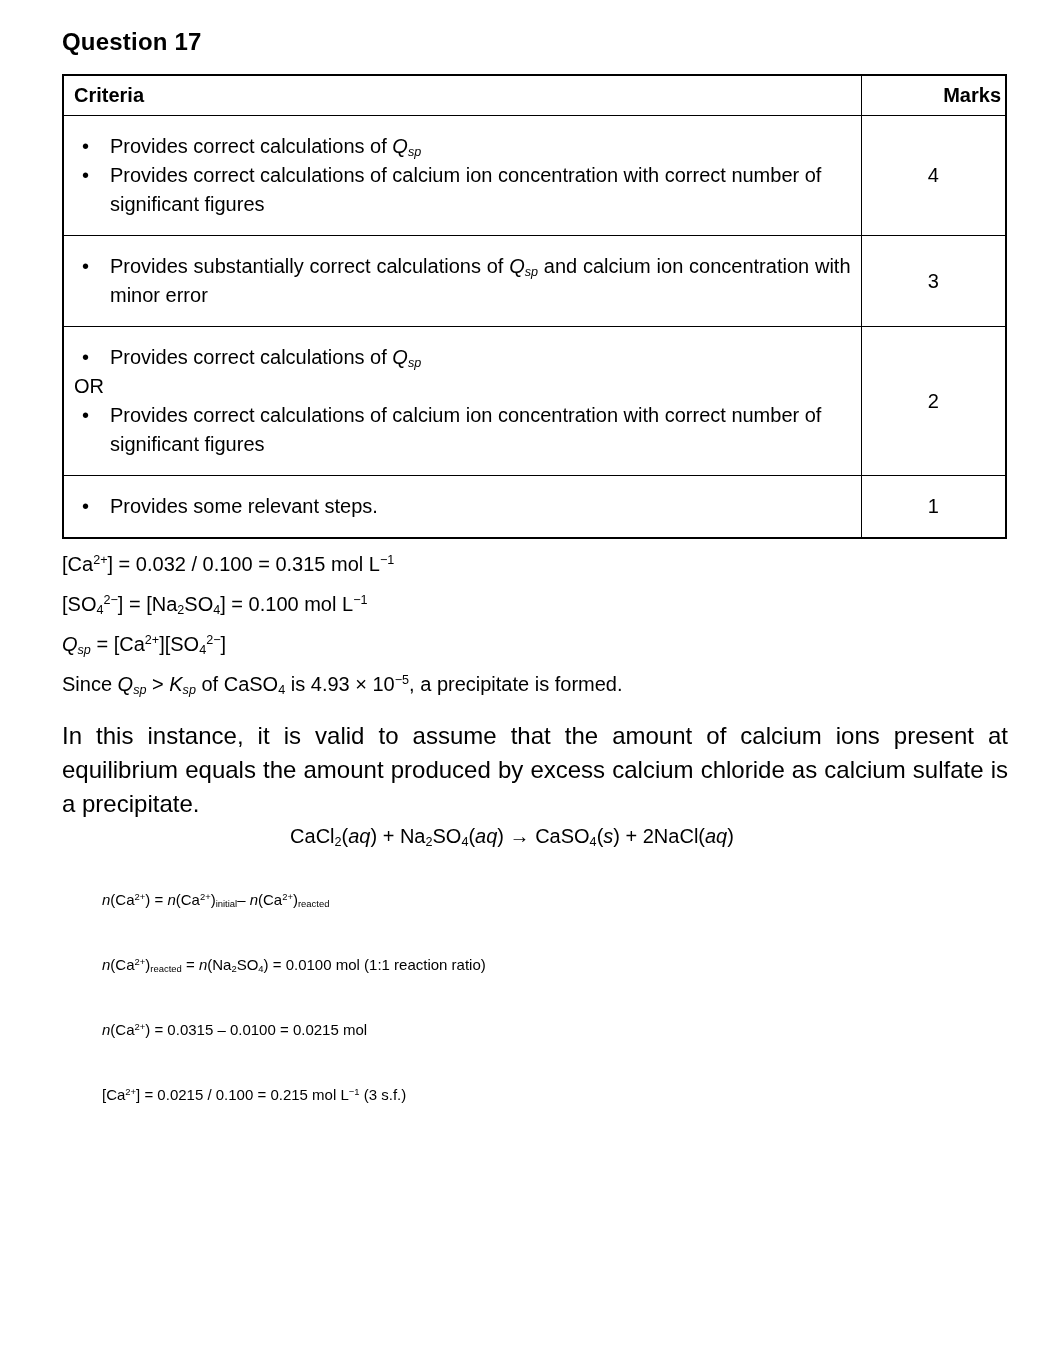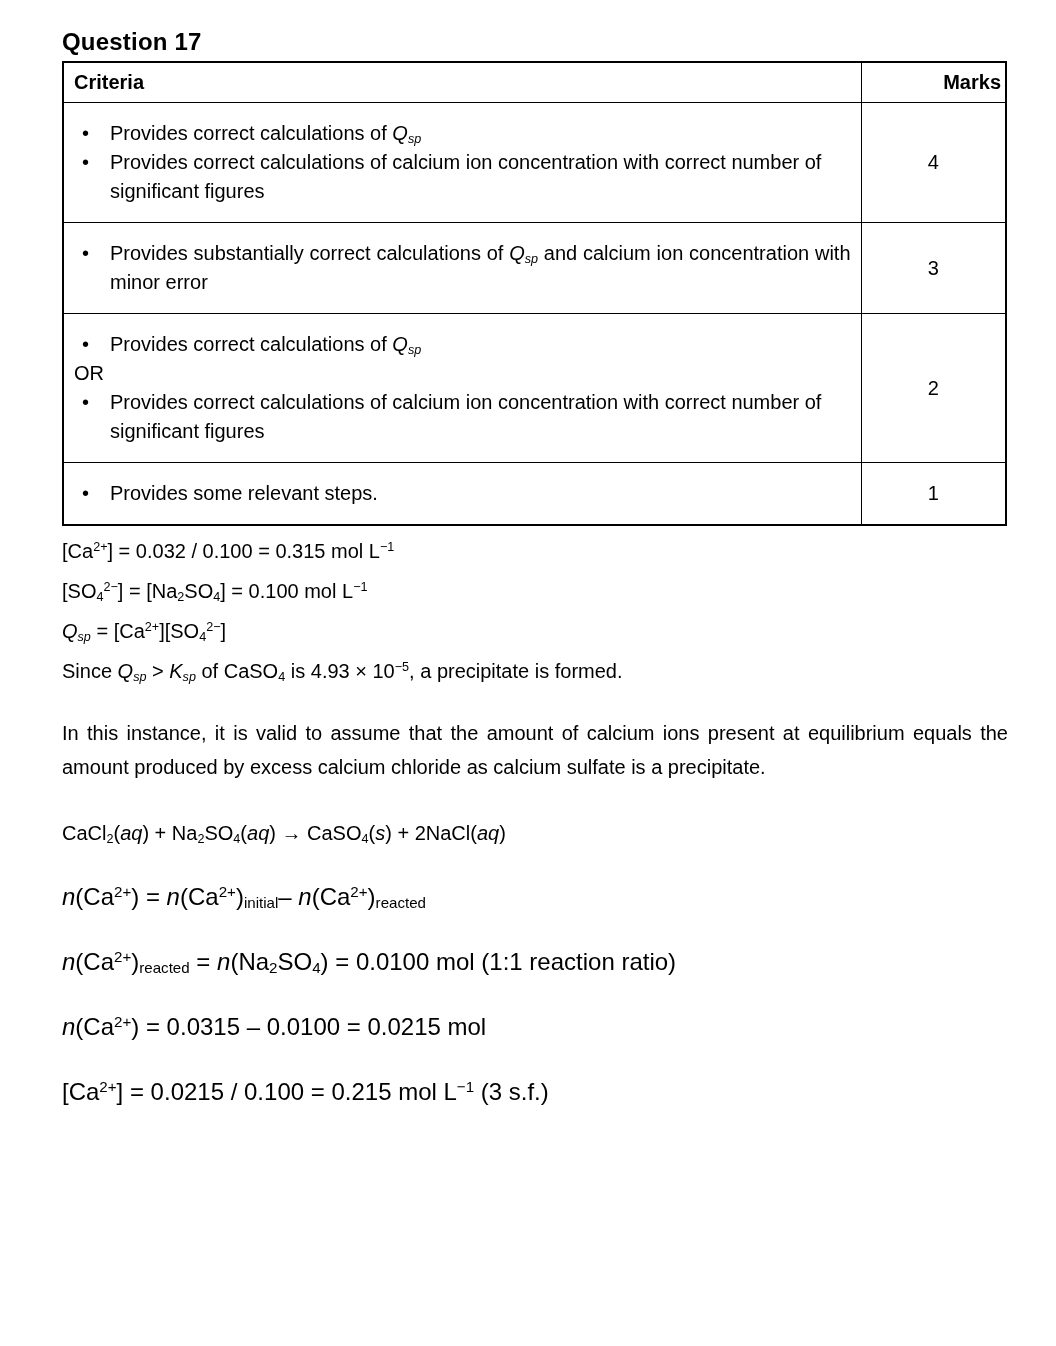--- a/index.html
+++ b/index.html
@@ -15,21 +15,21 @@
 
   .title {
     font-size: 24px;
     font-weight: bold;
     letter-spacing: 0.2px;
   }
 
   table.criteria {
     border-collapse: collapse;
     width: 943px;
-    margin-top: 5px;
+    margin-top: 18px;
     table-layout: fixed;
     padding-left: 43px;
   }
   table.criteria, table.criteria th, table.criteria td {
     border: 1.6px solid #000000;
   }
   table.criteria { border-width: 2px; }
   th.crit-h {
     text-align: left;
     font-size: 20px;
@@ -62,32 +62,32 @@
 
   .sample-heading {
     margin-top: 48px;
     font-size: 21px;
     font-weight: bold;
     font-style: italic;
   }
 
   .fline  { margin-top: 10px; font-size: 20px; line-height: 30px; }
   .fline.first { margin-top: 15px; }
-  .fline2 { margin-top: 33px; font-size: 24px; line-height: 32px; }
+  .fline2 { margin-top: 33px; font-size: 15px; line-height: 32px; margin-left: 40px; }
   .para {
-    margin-top: 30px;
-    font-size: 20px;
+    margin-top: 20px;
+    font-size: 24px;
     line-height: 34px;
     text-align: justify;
     width: 946px;
   }
   .equation {
-    margin-top: 34px;
     font-size: 20px;
     line-height: 30px;
+    text-align: center;
     width: 900px;
   }
   .it { font-style: italic; }
   sub, sup { font-size: 63%; line-height: 0; }
   sub { vertical-align: -0.22em; }
   sup { vertical-align: 0.52em; }
 </style>
 </head>
 <body>
 

